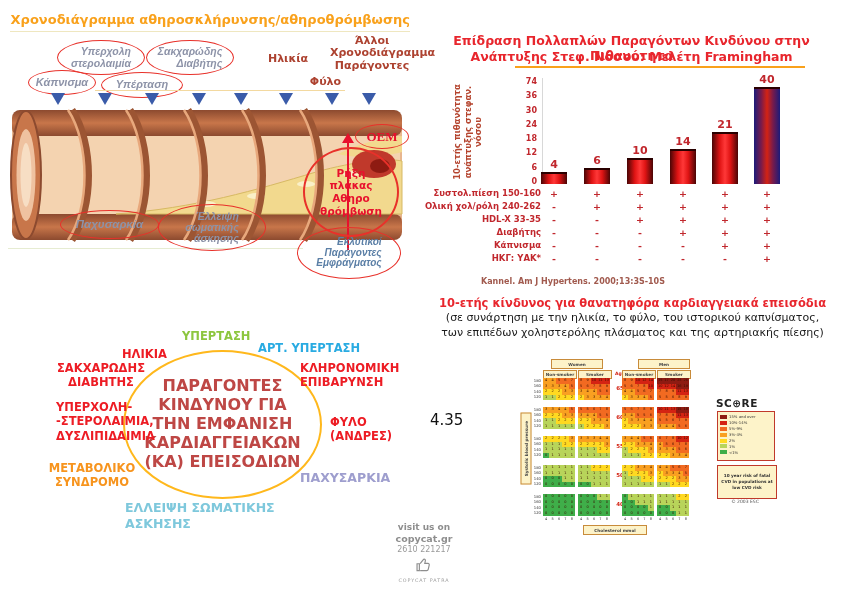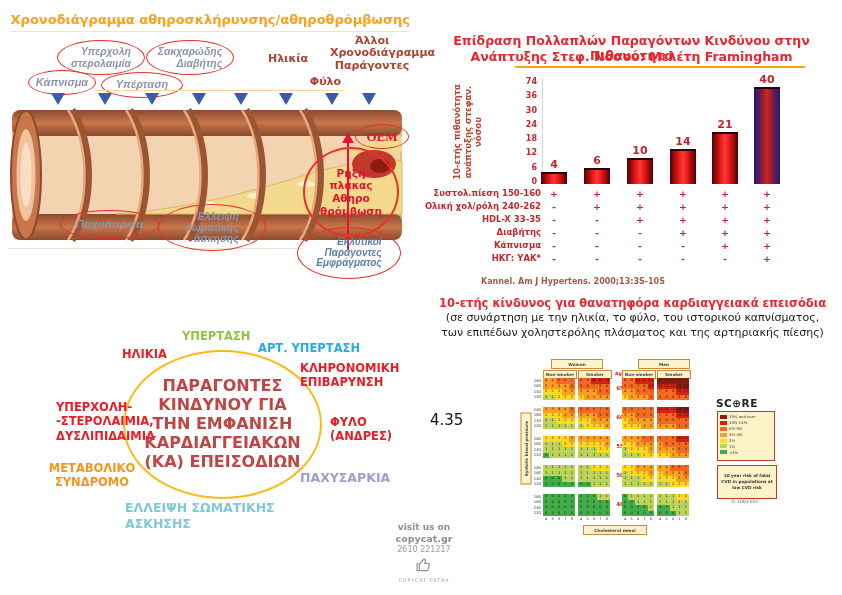--- a/index.html
+++ b/index.html
@@ -247,20 +247,22 @@
     <div class="ml circle-center">ΠΑΡΑΓΟΝΤΕΣ
 ΚΙΝΔΥΝΟΥ ΓΙΑ
 ΤΗΝ ΕΜΦΑΝΙΣΗ
 ΚΑΡΔΙΑΓΓΕΙΑΚΩΝ
 (ΚΑ) ΕΠΕΙΣΟΔΙΩΝ</div>
   </div>
 
   <div class="abs rc-label" style="left: 182px; top: 329px; color: rgb(141, 198, 63);">ΥΠΕΡΤΑΣΗ</div>
   <div class="abs rc-label" style="left: 258px; top: 341px; color: rgb(41, 171, 226);">ΑΡΤ. ΥΠΕΡΤΑΣΗ</div>
   <div class="abs rc-label" style="left: 122px; top: 347px; color: rgb(237, 28, 36);">ΗΛΙΚΙΑ</div>
+  <div class="abs rc-label ml" style="left: 45px; top: 361px; width: 112px; text-align: center; color: rgb(237, 28, 36);">ΣΑΚΧΑΡΩΔΗΣ
+ΔΙΑΒΗΤΗΣ</div>
   <div class="abs rc-label ml" style="left: 300px; top: 361px; color: rgb(237, 28, 36);">ΚΛΗΡΟΝΟΜΙΚΗ
 ΕΠΙΒΑΡΥΝΣΗ</div>
   <div class="abs rc-label ml" style="left: 56px; top: 400px; color: rgb(237, 28, 36);">ΥΠΕΡΧΟΛΗ-
 -ΣΤΕΡΟΛΑΙΜΙΑ,
 ΔΥΣΛΙΠΙΔΑΙΜΙΑ</div>
   <div class="abs rc-label ml" style="left: 330px; top: 415px; color: rgb(237, 28, 36);">ΦΥΛΟ
 (ΑΝΔΡΕΣ)</div>
   <div class="abs rc-label ml" style="left: 46px; top: 461px; width: 92px; text-align: center; color: rgb(247, 148, 29);">ΜΕΤΑΒΟΛΙΚΟ
 ΣΥΝΔΡΟΜΟ</div>
   <div class="abs rc-label" style="left: 300px; top: 470px; font-size: 12.5px; color: rgb(158, 158, 206);">ΠΑΧΥΣΑΡΚΙΑ</div>

